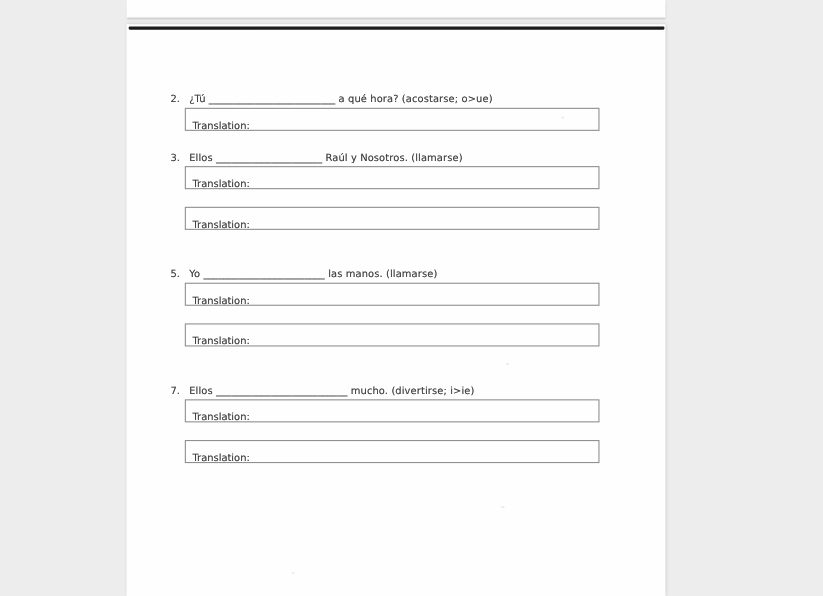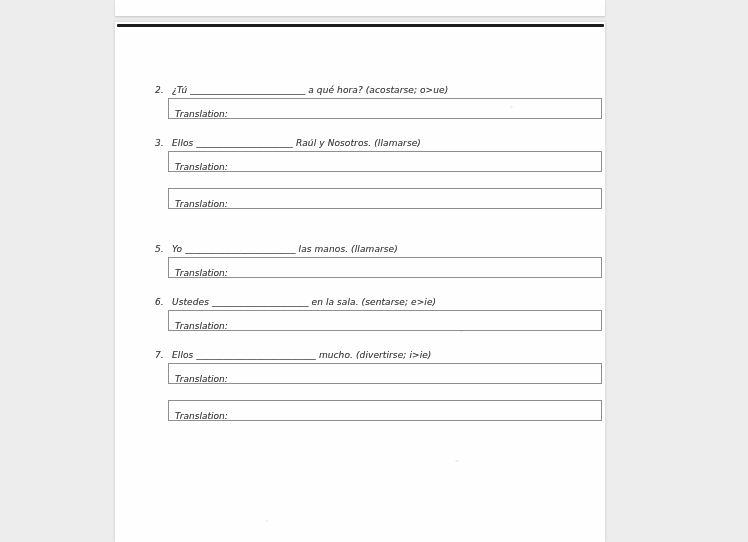--- a/index.html
+++ b/index.html
@@ -44,21 +44,20 @@
   .content {
     position: absolute;
     top: 60px;
     left: 0;
     right: 0;
   }
   .item {
     height: 53px;
     padding-left: 40px;
     box-sizing: border-box;
-    font-style: italic;
   }
   .q-line {
     height: 16px;
     line-height: 12px;
     white-space: pre;
   }
   .q-num {
     display: inline-block;
     width: 17px;
     font-size: 9px;
@@ -66,21 +65,21 @@
     text-shadow: 0 0 0.5px rgba(80,80,80,0.55);
   }
   .q-text {
     font-size: 9px;
     color: #3f3f3f;
     letter-spacing: 0.1px;
     text-shadow: 0 0 0.5px rgba(80,80,80,0.55);
   }
   .t-box {
     margin-left: 13px;
-    width: 434px;
+    width: 377px;
     height: 21px;
     border: 1px solid #8f8f8f;
     box-sizing: border-box;
     padding: 3px 0 0 6px;
     background: #fefefe;
   }
   .t-label {
     font-size: 9px;
     color: #3f3f3f;
     text-shadow: 0 0 0.5px rgba(80,80,80,0.55);
@@ -114,21 +113,20 @@
     <div class="item">
       <div class="t-box"><span class="t-label">Translation:</span></div>
     </div>
 
     <div class="item">
       <div class="q-line"><span class="q-num">5.</span><span class="q-text">Yo ________________________ las manos. (llamarse)</span></div>
       <div class="t-box"><span class="t-label">Translation:</span></div>
     </div>
 
     <div class="item">
-      <div class="q-line"><span class="q-num">6.</span><span class="q-text">Ustedes _____________________ en la sala. (sentarse; e&gt;ie)</span></div>
       <div class="t-box"><span class="t-label">Translation:</span></div>
     </div>
 
     <div class="item">
       <div class="q-line"><span class="q-num">7.</span><span class="q-text">Ellos __________________________ mucho. (divertirse; i&gt;ie)</span></div>
       <div class="t-box"><span class="t-label">Translation:</span></div>
     </div>
 
     <div class="item">
       <div class="t-box"><span class="t-label">Translation:</span></div>

